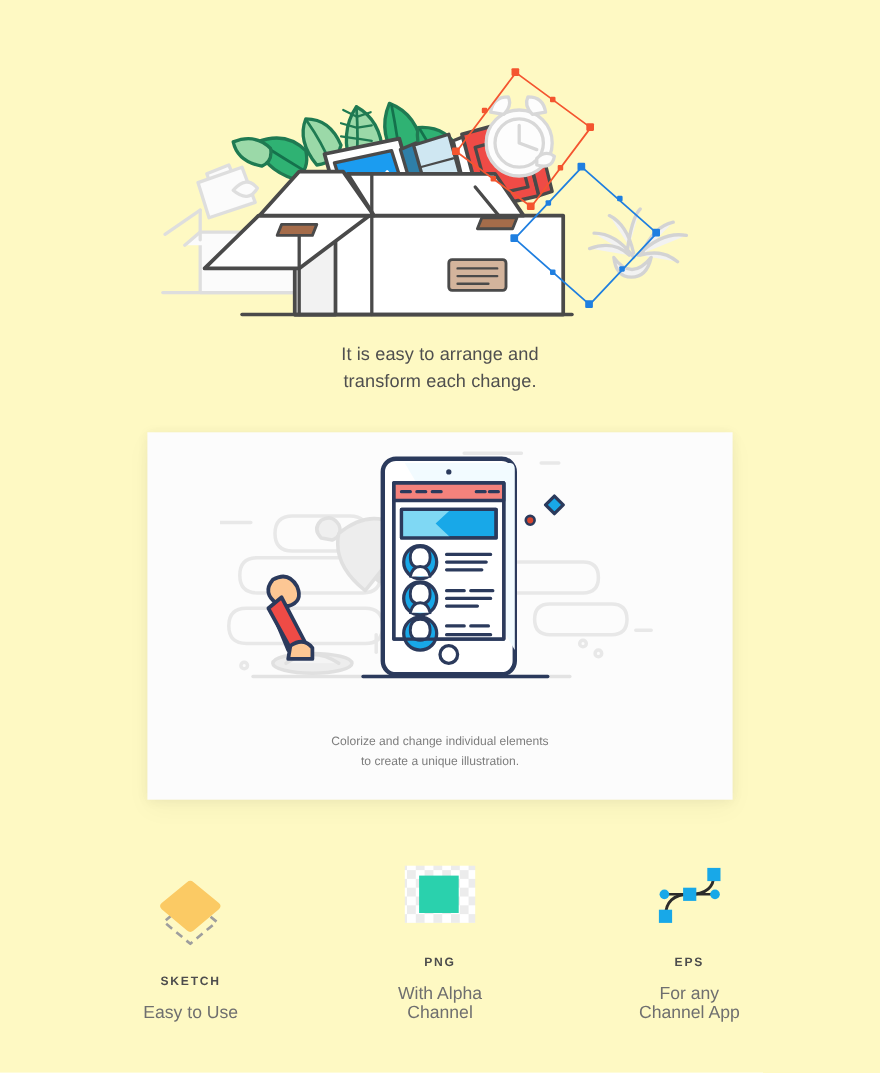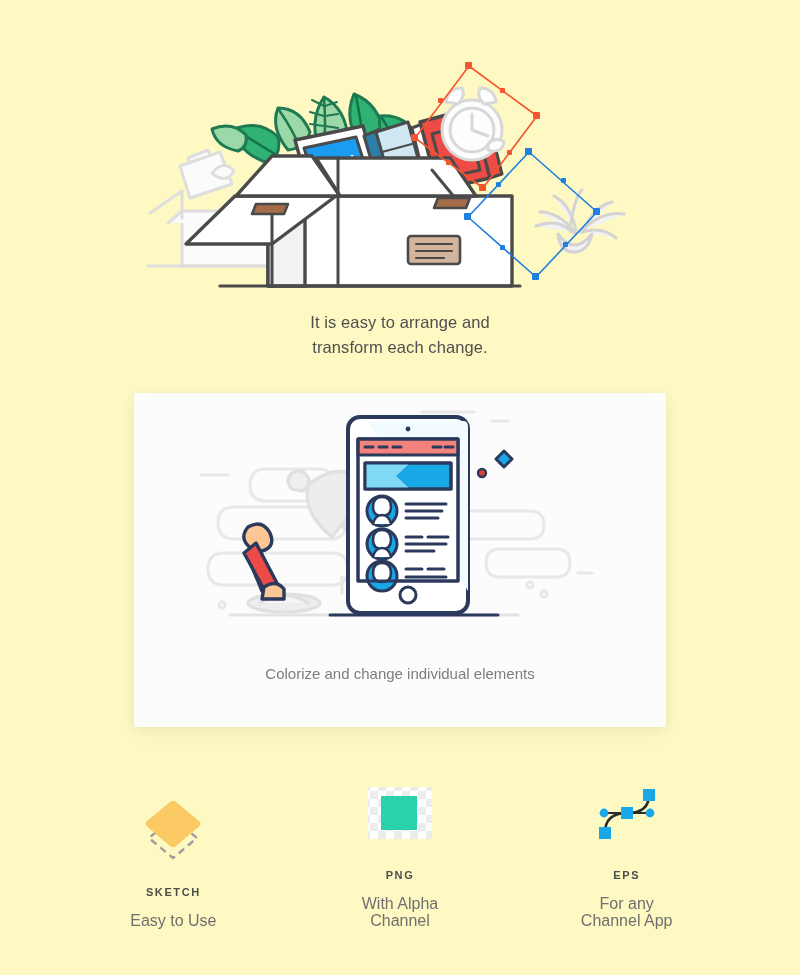--- a/index.html
+++ b/index.html
@@ -63,21 +63,21 @@
     width: 532px;
     height: 240px;
   }
   .card-illustration svg { display: block; margin: 0 auto; }
   .card-caption {
     position: absolute;
     left: 0;
     top: 272px;
     width: 532px;
     text-align: center;
-    font-size: 15px;
+    font-size: 11px;
     line-height: 18px;
     color: #7d7d7d;
   }
   .card-caption .line { display: block; }
 
   
   .formats {
     position: absolute;
     left: 60px;
     top: 775px;
@@ -305,20 +305,21 @@
           <g>
             <path d="M296 52 L304 44 L312 52 L304 60 Z" fill="#18a8e8" stroke="#2b3a5c" stroke-width="3"></path>
             <circle cx="282" cy="66" r="4" fill="#d6452f" stroke="#2b3a5c" stroke-width="2.4"></circle>
           </g>
         </g>
       </svg>
     </div>
 
     <div class="card-caption">
       <span class="line">Colorize and change individual elements</span>
+      <span class="line">to create a unique illustration.</span>
     </div>
   </div>
 
   <div class="formats">
 
     <div class="format">
       <div class="format-icon">
         <svg width="72" height="72" viewBox="0 0 72 72" xmlns="http://www.w3.org/2000/svg">
           <path d="M36 24 L60 44 L36 64 L12 44 Z" fill="none" stroke="#9e9e9e" stroke-width="2.4" stroke-dasharray="7 5" stroke-linejoin="round"></path>
           <path d="M36 8 L62 30 L36 52 L10 30 Z" fill="#fbca64" stroke="none" stroke-linejoin="round" rx="6"></path>

